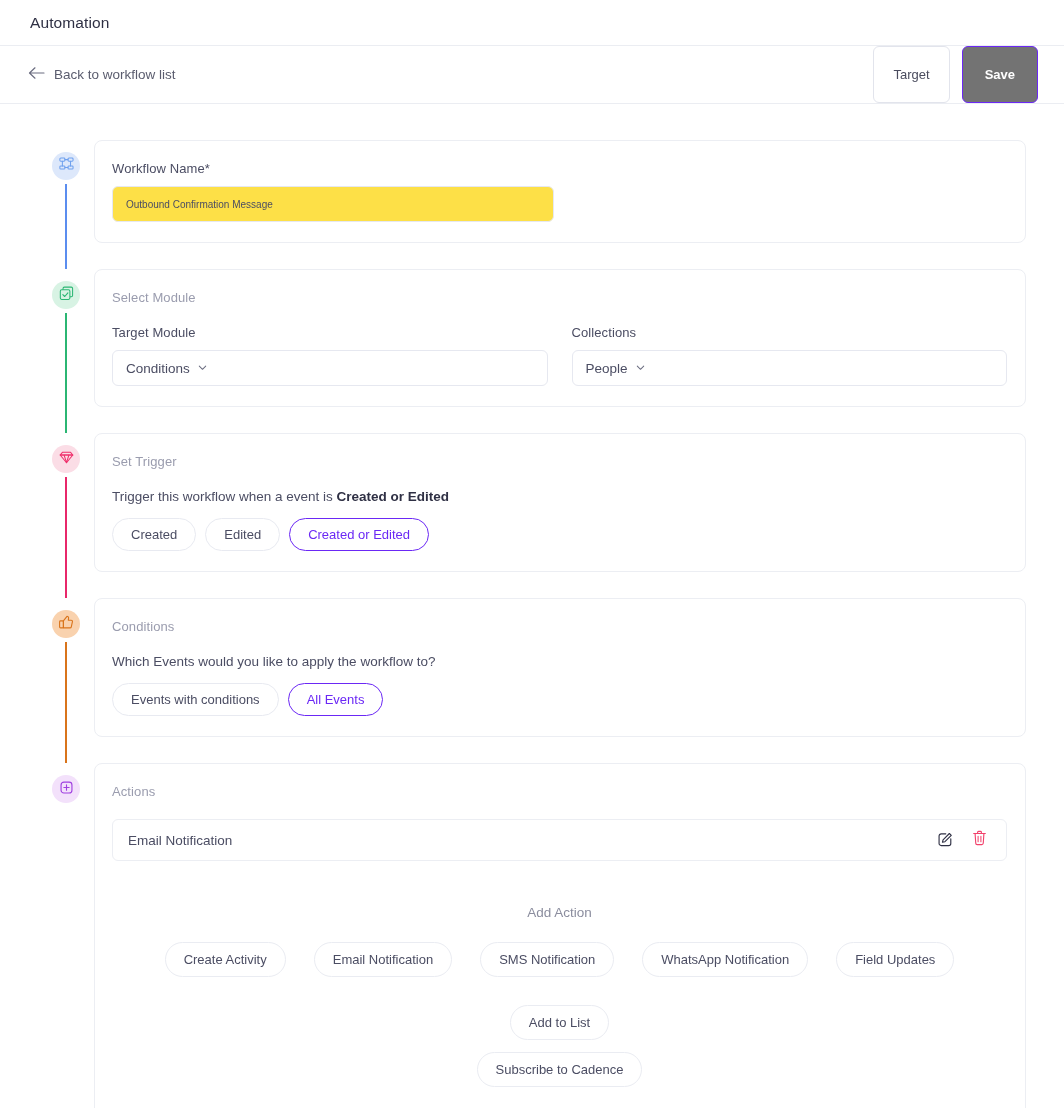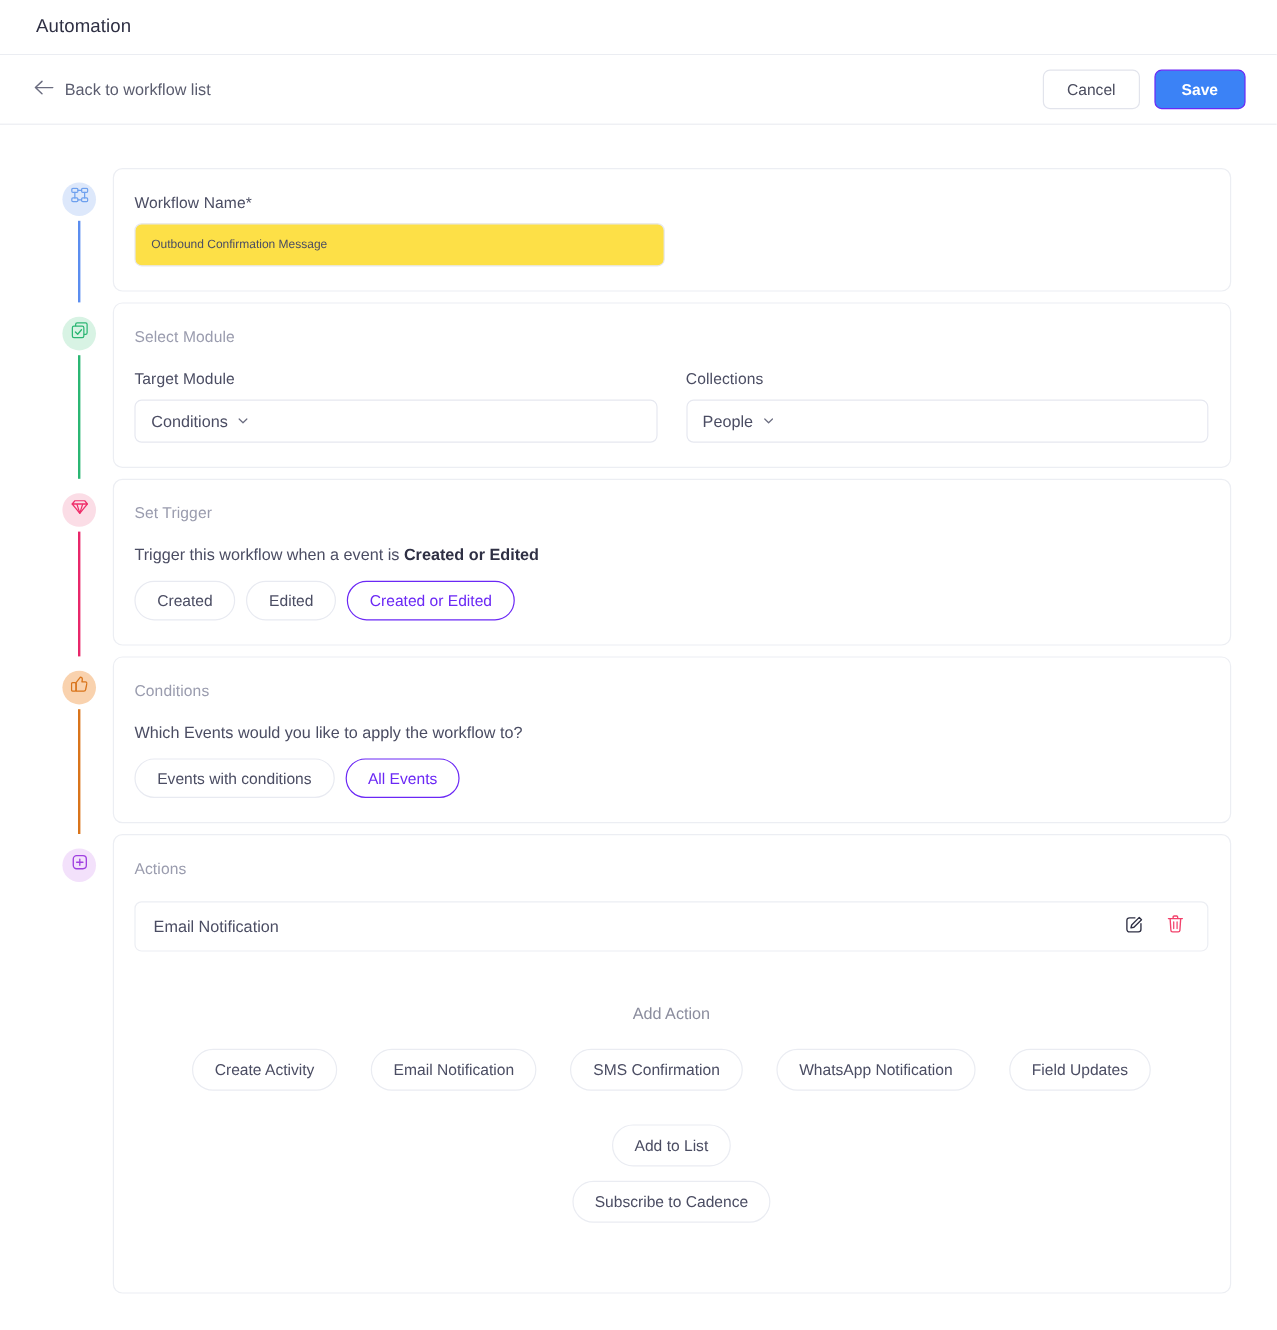--- a/index.html
+++ b/index.html
@@ -31,21 +31,20 @@
     font-size: 15.5px;
     color: #2f3044;
     letter-spacing: .1px;
   }
 
   
   .actionbar {
     height: 58px;
     border-bottom: 1px solid #ebedf2;
     display: flex;
-    align-items: center;
     padding: 0 26px 0 28px;
     background: #fff;
   }
   .back-link {
     display: flex;
     align-items: center;
     gap: 9px;
     color: #5a5c6e;
     font-size: 13.5px;
     cursor: pointer;
@@ -61,21 +60,21 @@
     border: 1px solid transparent;
     line-height: 1;
   }
   .btn-cancel {
     background: #fff;
     border-color: #e2e4ec;
     color: #4a4c5e;
     margin-right: 12px;
   }
   .btn-save {
-    background: #3b82f6;
+    background: #737373;
     color: #fff;
     border-color: #6b28f5;
     font-weight: 600;
     padding: 9px 22px;
   }
 
   
   .canvas {
     padding: 36px 38px 0 38px;
     position: relative;
@@ -111,21 +110,21 @@
     margin-bottom: 0;
     min-height: 10px;
   }
   .step:last-child .rail-line { display: none; }
 
   .card {
     flex: 1;
     background: #fff;
     border: 1px solid #eceef3;
     border-radius: 8px;
-    margin-bottom: 9px;
+    margin-bottom: 26px;
     padding: 20px 18px 20px 17px;
   }
 
   .card-heading {
     font-size: 13px;
     color: #9a9cae;
     margin: 0 0 20px 0;
     letter-spacing: .1px;
   }
   .field-label {
@@ -255,21 +254,21 @@
 <div class="actionbar">
   <div class="back-link">
     <span class="back-arrow">
       <svg width="17" height="14" viewBox="0 0 17 14" fill="none">
         <path d="M16 7H1.5M1.5 7L7 1.8M1.5 7L7 12.2" stroke="#6b6d80" stroke-width="1.2" stroke-linecap="round" stroke-linejoin="round"></path>
       </svg>
     </span>
     <span>Back to workflow list</span>
   </div>
   <div class="actionbar-spacer"></div>
-  <button class="btn btn-cancel">Cancel</button>
+  <button class="btn btn-cancel">Target</button>
   <button class="btn btn-save">Save</button>
 </div>
 
 <div class="canvas">
 
   <div class="step">
     <div class="rail">
       <div class="rail-dot" style="background:#dde8fb">
         <span>
           <svg width="15" height="15" viewBox="0 0 16 16" fill="none">
@@ -414,21 +413,21 @@
           </span>
         </div>
       </div>
 
       <div class="add-action-title">Add Action</div>
 
       <div class="chip-rows">
         <div class="chip-row">
           <button class="chip">Create Activity</button>
           <button class="chip">Email Notification</button>
-          <button class="chip">SMS Confirmation</button>
+          <button class="chip">SMS Notification</button>
           <button class="chip">WhatsApp Notification</button>
           <button class="chip">Field Updates</button>
           <button class="chip">Add to List</button>
         </div>
         <div class="chip-row">
           <button class="chip">Subscribe to Cadence</button>
         </div>
       </div>
     </div>
   </div>

